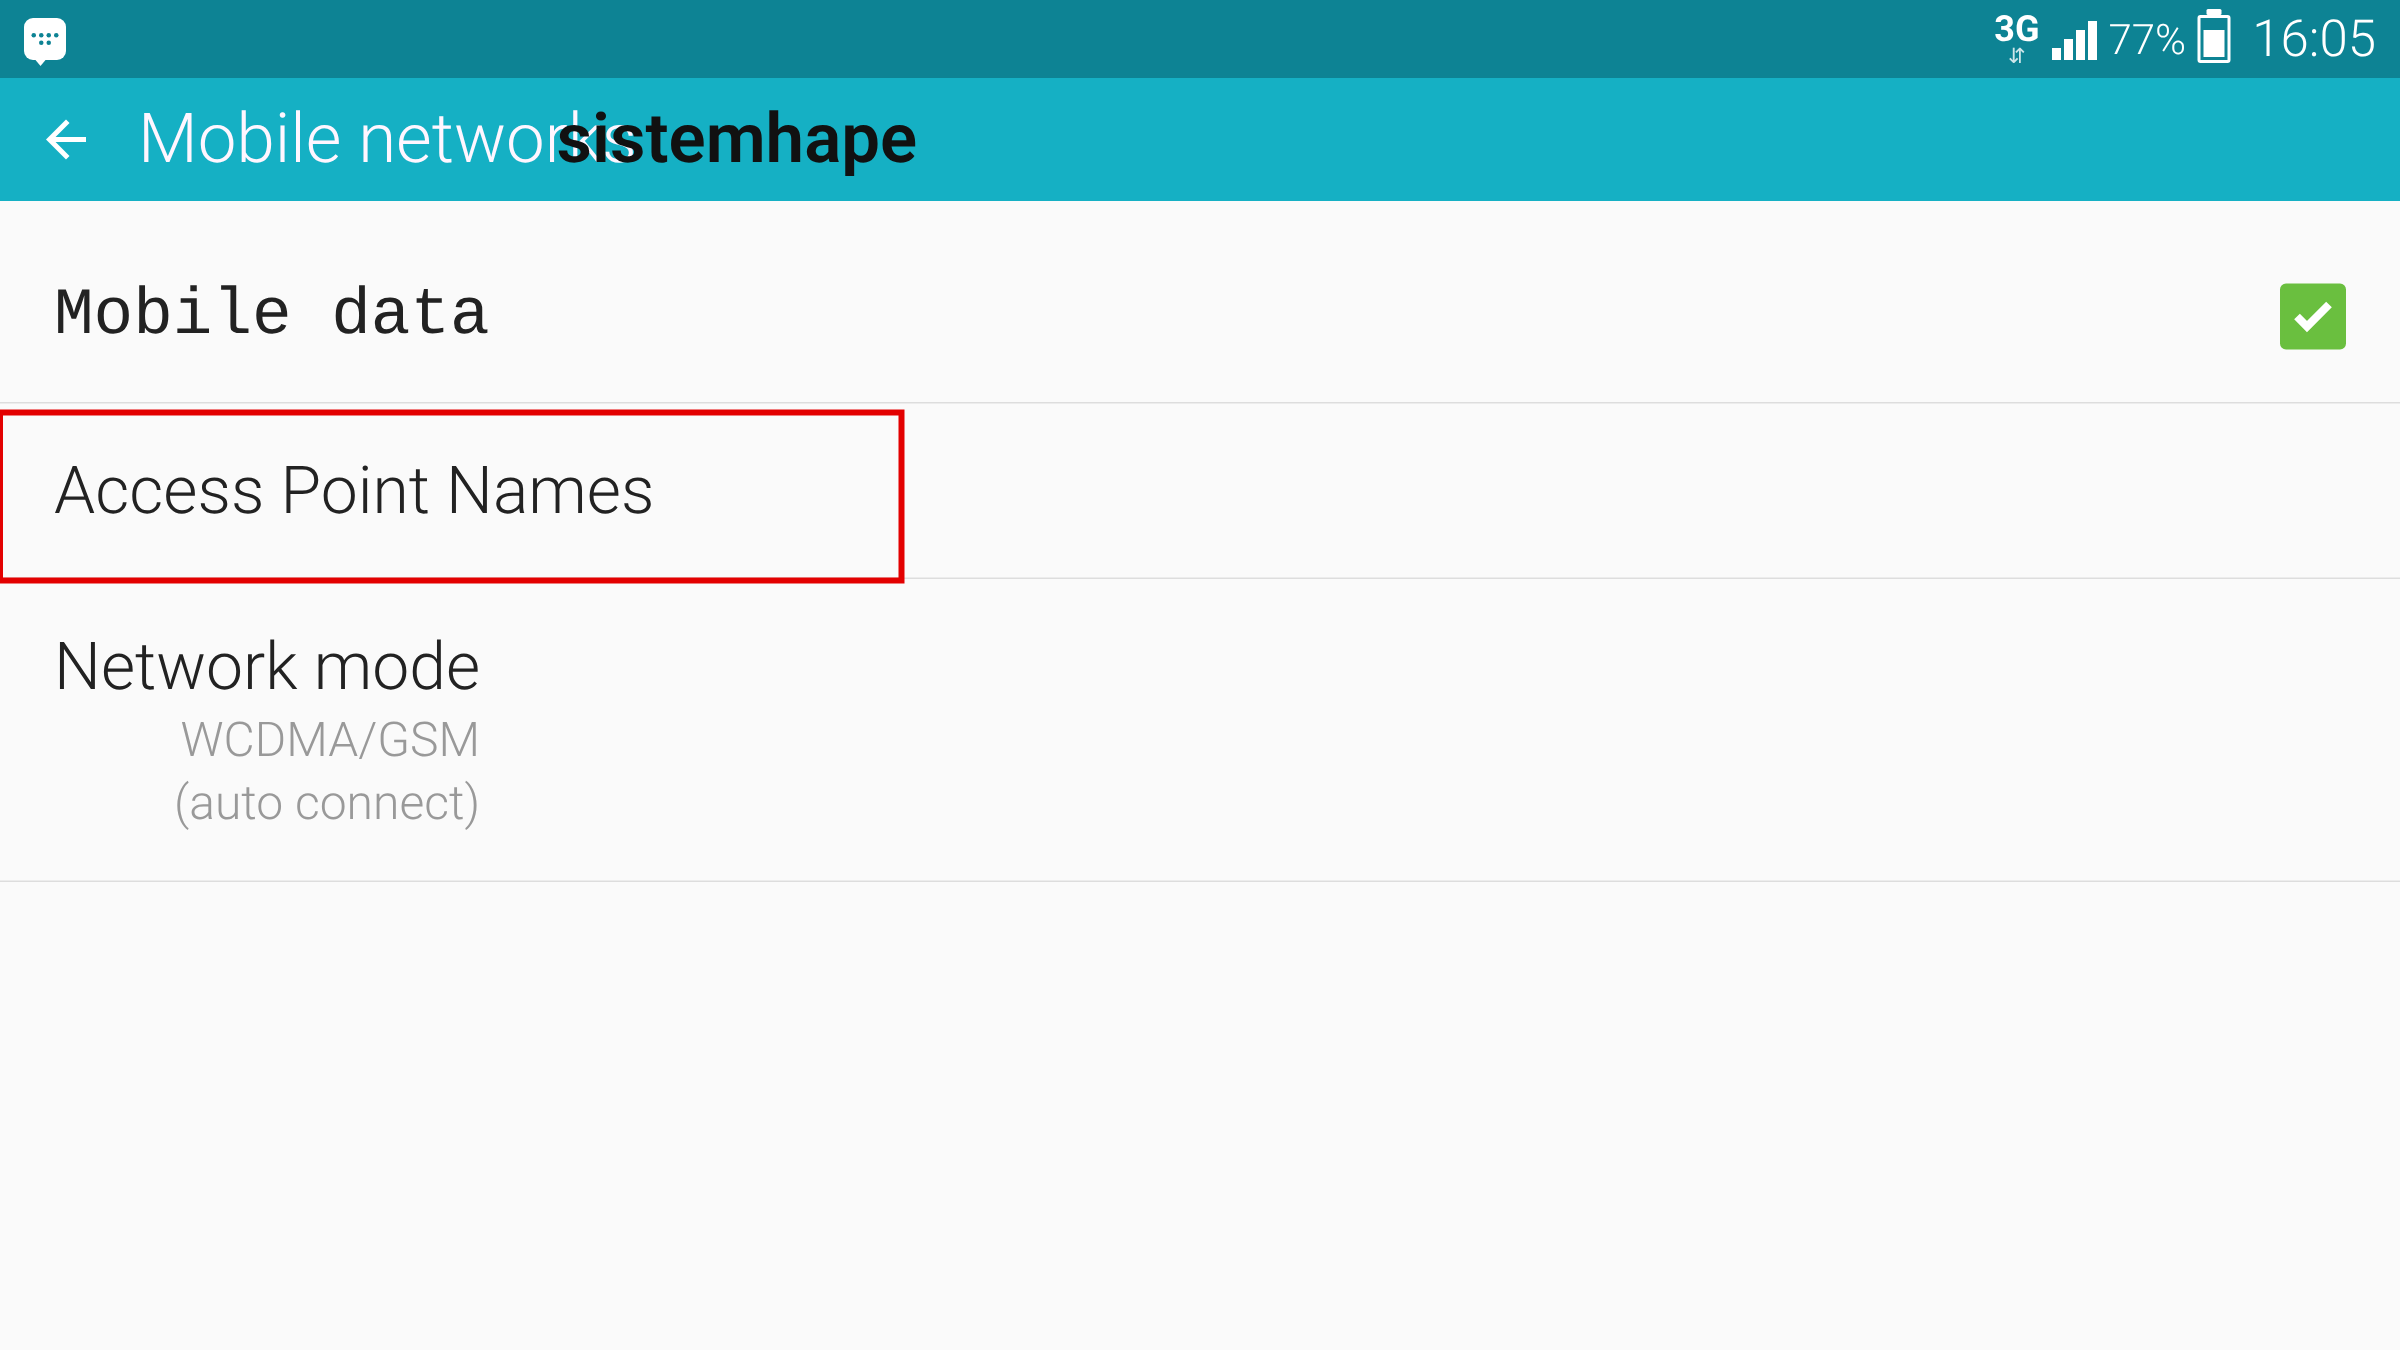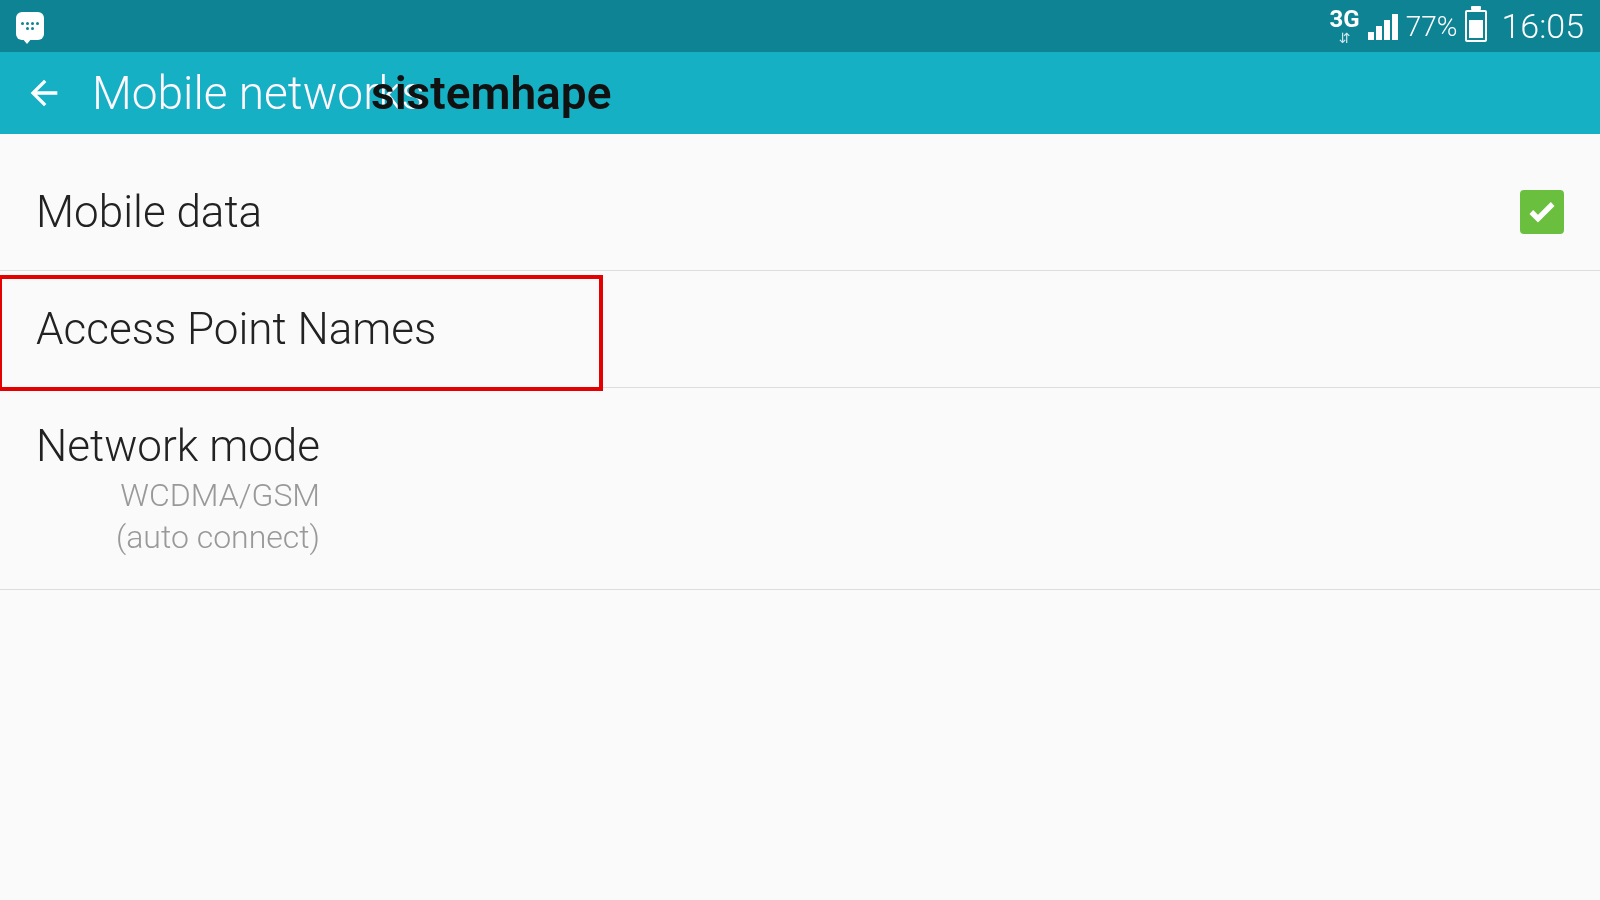--- a/index.html
+++ b/index.html
@@ -182,20 +182,21 @@
       padding: 32px 36px;
       border-bottom: 1px solid #ddd;
       display: flex;
       align-items: center;
       justify-content: space-between;
       cursor: pointer;
       position: relative;
     }
     .settings-item:first-child {
       padding-top: 52px;
+      font-family: Liberation Mono, monospace;
     }
     .item-label {
       font-size: 44px;
       font-weight: 300;
       color: #222;
     }
     .item-sublabel {
       font-size: 32px;
       font-weight: 300;
       color: #999;

